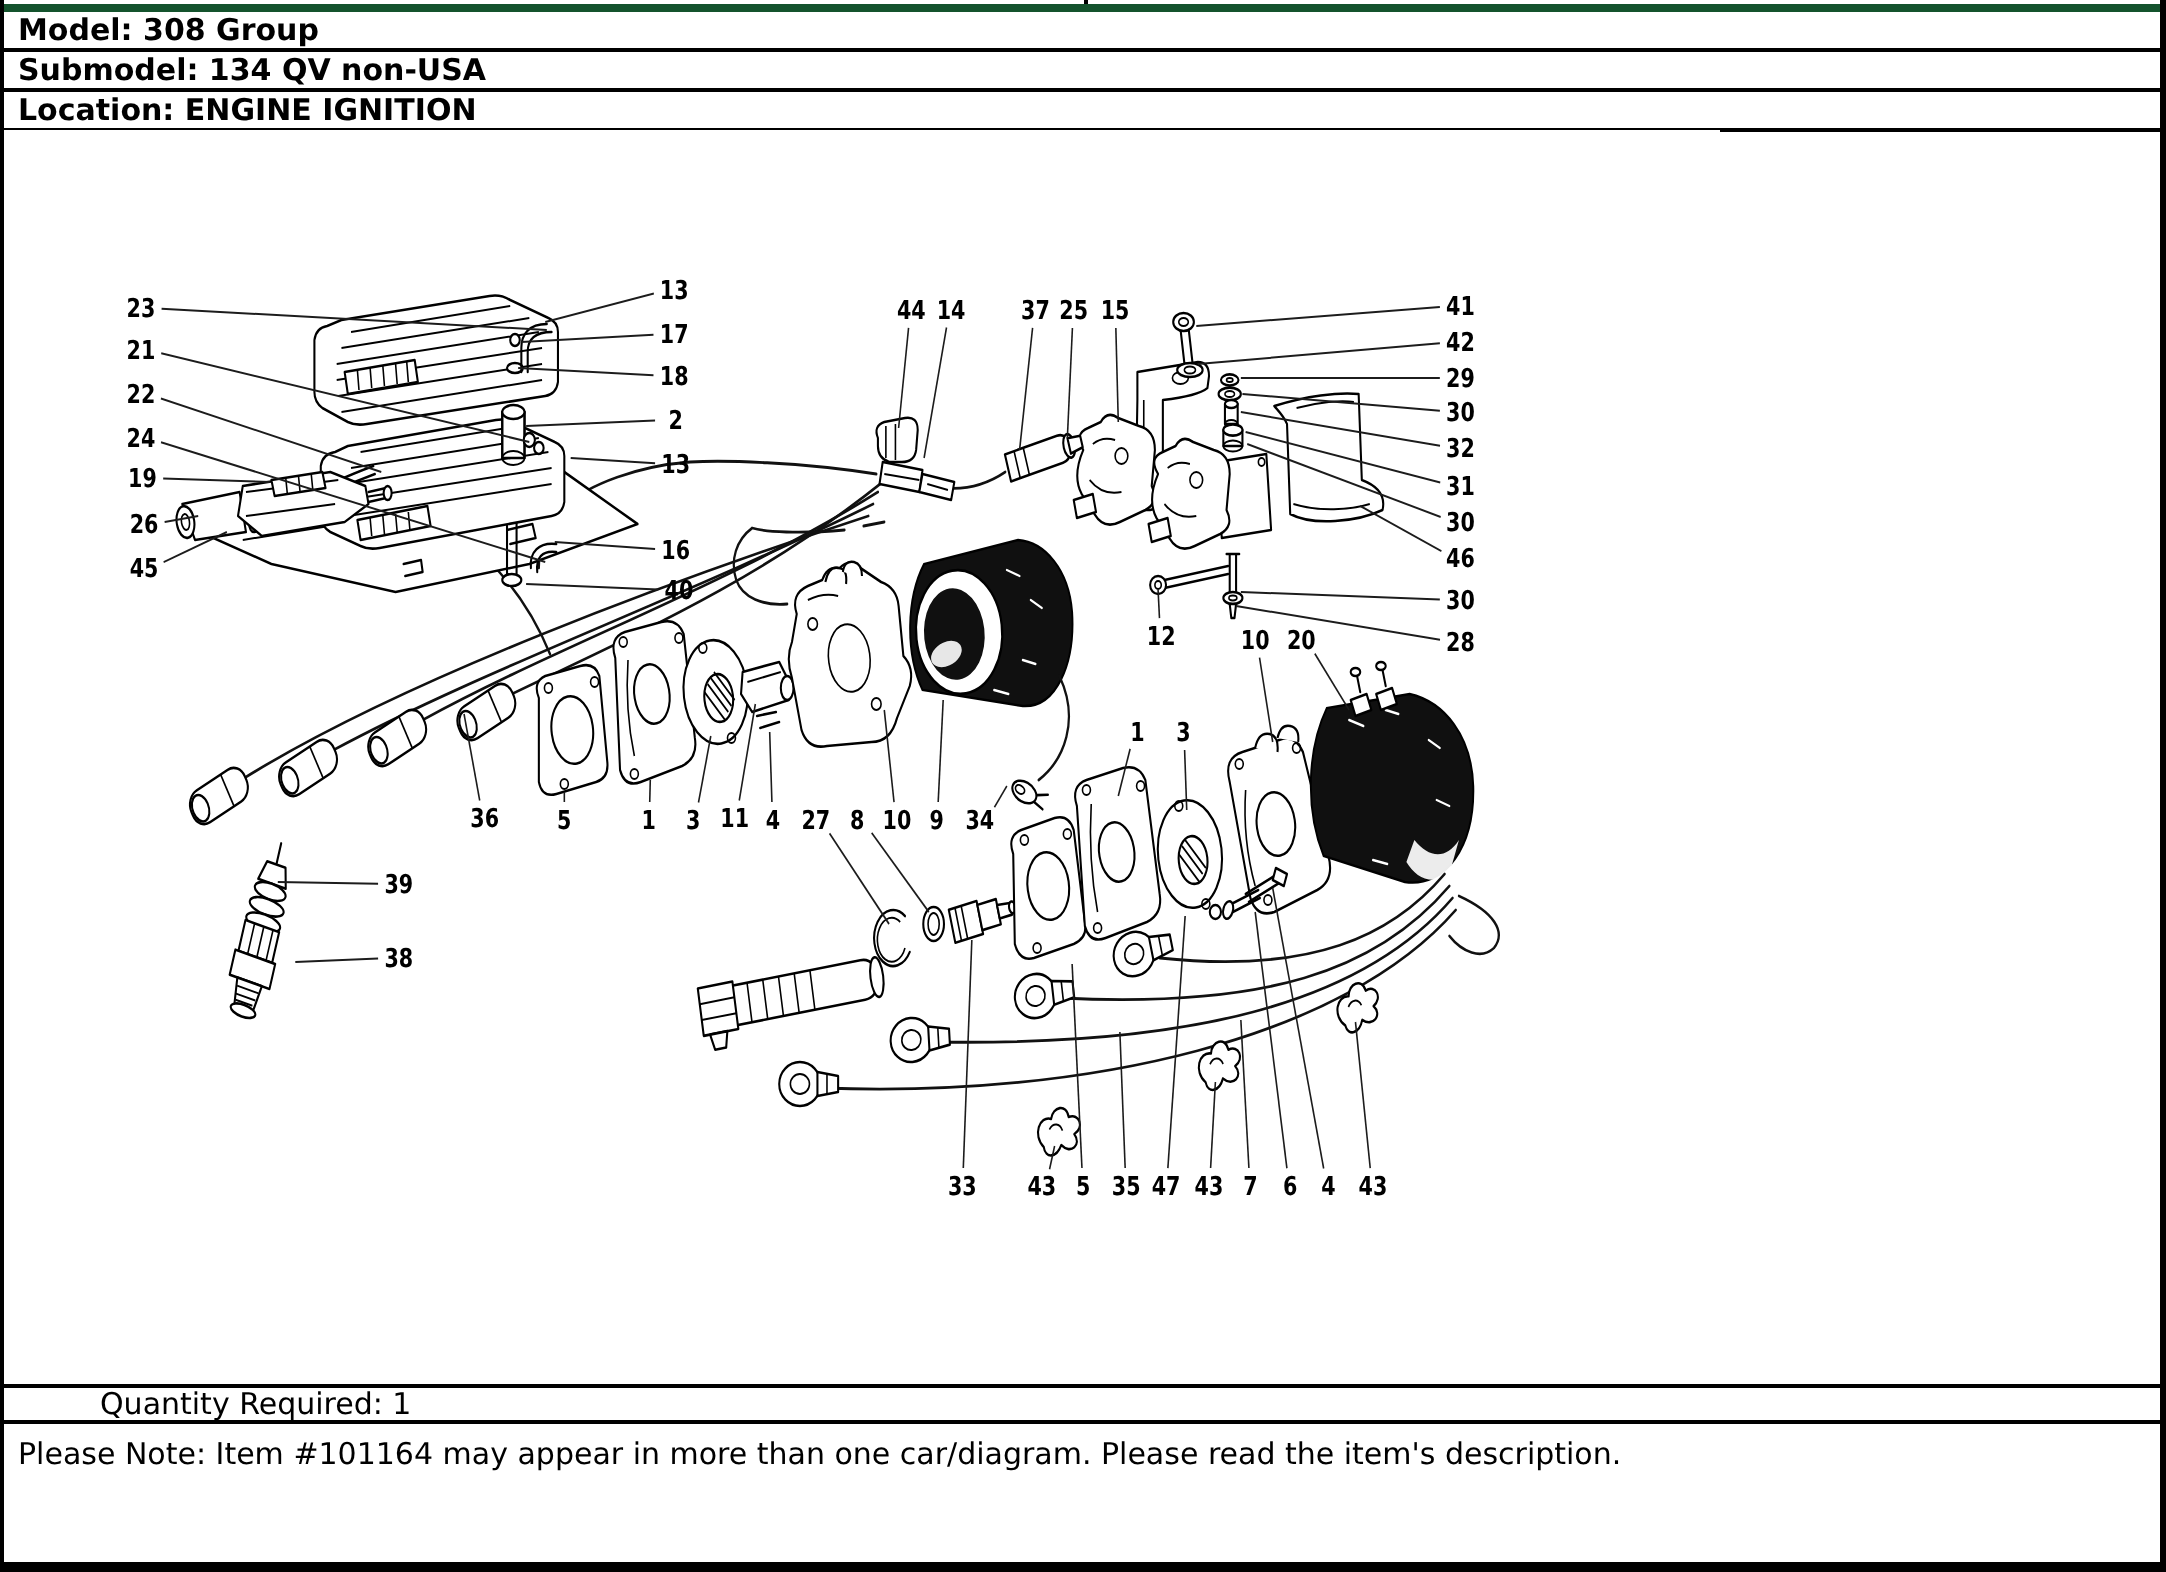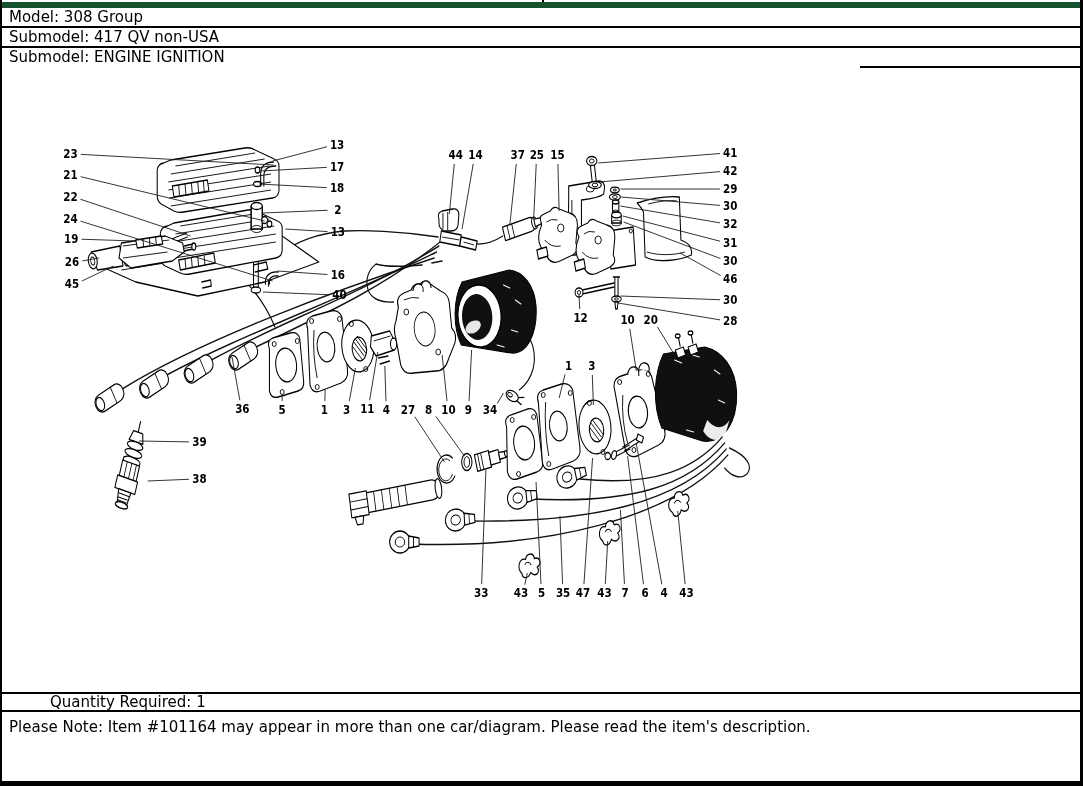--- a/index.html
+++ b/index.html
@@ -1,19 +1,19 @@
 <!DOCTYPE html>
 <html><head>
 <meta charset="utf-8">
 <style>
   html,body{margin:0;padding:0;background:#ffffff;}
   .page{position:relative;width:1083px;height:786px;background:#ffffff;
         border-left:2px solid #000;border-right:3px solid #000;box-sizing:border-box;
         font-family:"DejaVu Sans",sans-serif;color:#000;overflow:hidden;}
-  .hdr{position:absolute;top:2px;left:0;right:0;border-top:6px solid #14532d;}
+  .hdr{position:absolute;top:2px;left:0;right:0;border-top:4px solid #14532d;font-weight:bold;}
   .hrow{height:18px;border-bottom:2px solid #000;font-size:15px;line-height:18px;padding-left:7px;white-space:nowrap;}
   .row1-tick{position:absolute;left:540px;top:0;width:2px;height:4px;background:#000;}
   .diagram-area{position:absolute;top:65px;left:0;width:858px;height:627px;background:#fff;}
   .diagram-area svg{display:block;width:100%;height:100%;}
   .ftr{position:absolute;top:692px;left:0;right:0;border-top:2px solid #000;}
   .frow{height:17px;border-bottom:2px solid #000;font-size:15px;line-height:17px;padding-left:7px;white-space:nowrap;}
   .frow.quantity{height:16px;padding-left:48px;}
   .frow.note{height:50px;border-bottom:none;line-height:16px;padding-top:7px;}
   .bottom-bar{position:absolute;left:0;right:0;bottom:0;height:5px;background:#000;}
   
@@ -31,24 +31,24 @@
 
 <div class="page">
 
   <div class="row1-tick"></div>
 
   <div class="hdr">
     <div class="hrow">
       <span>Model: 308 Group</span>
     </div>
     <div class="hrow">
-      <span>Submodel: 417 QV non-USA</span>
+      <span>Submodel: 134 QV non-USA</span>
     </div>
     <div class="hrow">
-      <span>Submodel: ENGINE IGNITION</span>
+      <span>Location: ENGINE IGNITION</span>
     </div>
   </div>
 
   <div class="diagram-area">
     <svg id="diagram-svg" viewBox="0 65 1078 627" preserveAspectRatio="none" xmlns="http://www.w3.org/2000/svg">
 
       <g>
         <path class="wire" d="M151,389 C250,340 420,290 543,258"></path>
         <path class="wire" d="M207,375 C300,335 430,298 546,252"></path>
         <path class="wire" d="M263,360 C350,322 455,293 549,246"></path>

